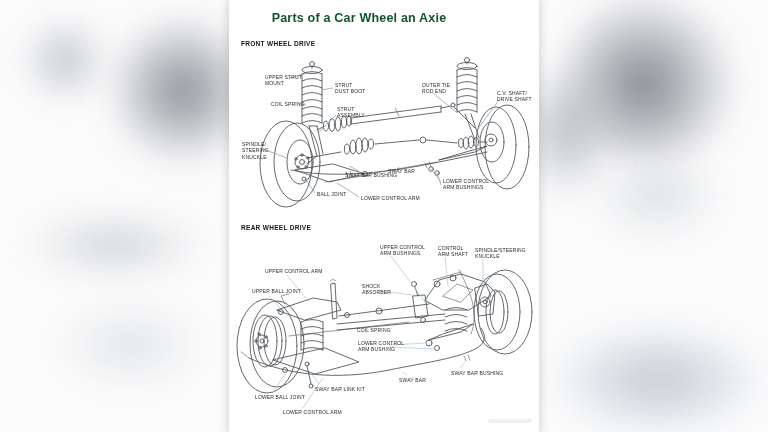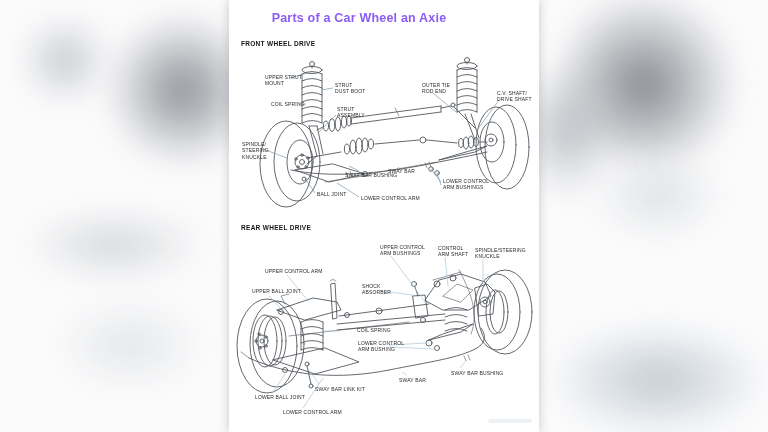--- a/index.html
+++ b/index.html
@@ -15,21 +15,21 @@
   .b3{left:25px;top:210px;width:180px;height:70px;background:radial-gradient(ellipse,rgba(200,203,207,.8),rgba(200,203,207,0) 72%);}
   .b4{left:55px;top:300px;width:150px;height:90px;background:radial-gradient(ellipse,rgba(220,223,226,.8),rgba(220,223,226,0) 72%);}
   .b5{left:25px;top:-15px;width:180px;height:180px;background:radial-gradient(circle at 45% 55%,rgba(126,130,137,.95),rgba(126,130,137,0) 68%);}
   .b6{left:-20px;top:60px;width:100px;height:140px;background:radial-gradient(ellipse,rgba(168,173,179,.8),rgba(168,173,179,0) 70%);}
   .b7{left:15px;top:325px;width:210px;height:110px;background:radial-gradient(ellipse,rgba(183,194,202,.85),rgba(183,194,202,0) 75%);}
   .b8{left:55px;top:150px;width:130px;height:90px;background:radial-gradient(ellipse,rgba(213,217,220,.8),rgba(213,217,220,0) 72%);}
   
   .page{position:absolute;left:229px;top:0;width:310px;height:432px;background:#ffffff;
         box-shadow:0 0 10px rgba(40,44,50,.25);}
   .title{position:absolute;left:0;top:11px;width:260px;margin:0;text-align:center;
-         font-size:12.5px;font-weight:bold;color:#8b5cf6;letter-spacing:.2px;}
+         font-size:12.5px;font-weight:bold;color:#14532d;letter-spacing:.2px;}
   .section-heading{position:absolute;font-size:6.5px;font-weight:bold;color:#151515;letter-spacing:.3px;}
   .front-heading{left:12px;top:40px;}
   .rear-heading{left:12px;top:224px;}
   .diagram{position:absolute;left:0;width:310px;}
   .diagram-front{top:52px;height:168px;}
   .diagram-rear{top:240px;height:192px;}
   .diagram svg{position:absolute;left:0;top:0;width:100%;height:100%;}
   .art path,.art ellipse,.art circle,.art line,.art polyline,.art rect{
         fill:none;stroke:#54585d;stroke-width:.9;stroke-linecap:round;stroke-linejoin:round;}
   .art .thin{stroke-width:.6;}

